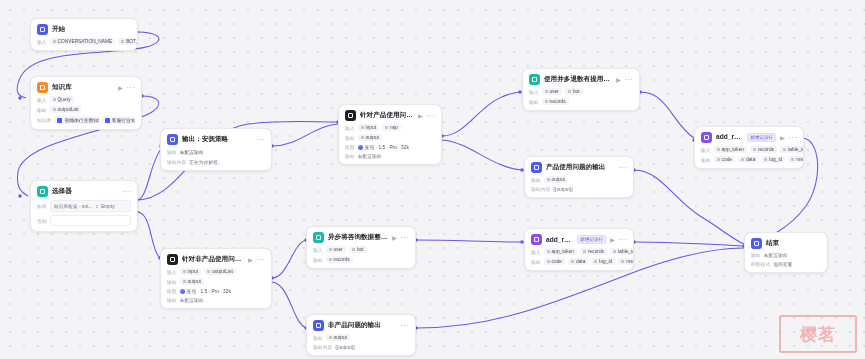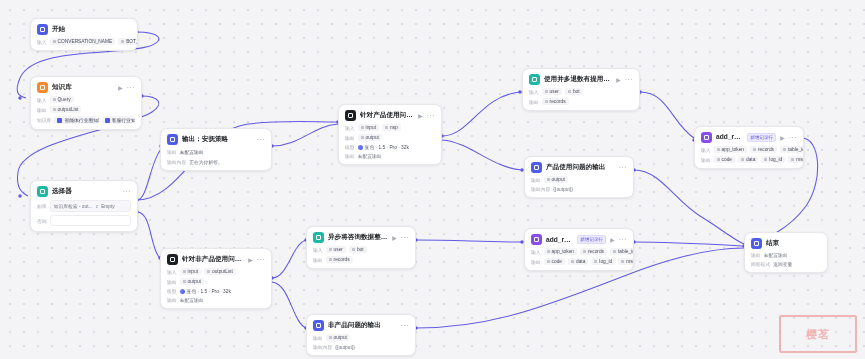--- a/index.html
+++ b/index.html
@@ -70,21 +70,21 @@
     flex:1 1 auto;background:#ffffff;border:0.5px solid #ececf2;border-radius:3px;
     height:9px;
   }
   .model-chip{display:inline-flex;align-items:center;gap:2px;font-size:4.8px;color:#4a4f5c;}
   .mdot{width:5px;height:5px;border-radius:50%;background:linear-gradient(135deg,#7b86f5,#4e5ce8);flex:0 0 auto;}
   .txt{font-size:4.8px;color:#6e7381;white-space:nowrap;overflow:hidden;text-overflow:ellipsis;}
   .watermark{
     position:absolute;right:8px;bottom:6px;width:74px;height:34px;
     border:2.4px solid #f0a9a9;border-radius:2px;
     display:flex;align-items:center;justify-content:center;
-    color:#f0a9a9;font-size:11px;font-weight:bold;letter-spacing:1px;
+    color:#f0a9a9;font-size:17px;font-weight:bold;letter-spacing:1px;
     opacity:0.85;
     font-family:"DejaVu Sans",sans-serif;
   }
 </style>
 </head>
 <body>
 
 <div id="canvas">
 
   <svg id="edges" viewBox="0 0 865 359">

